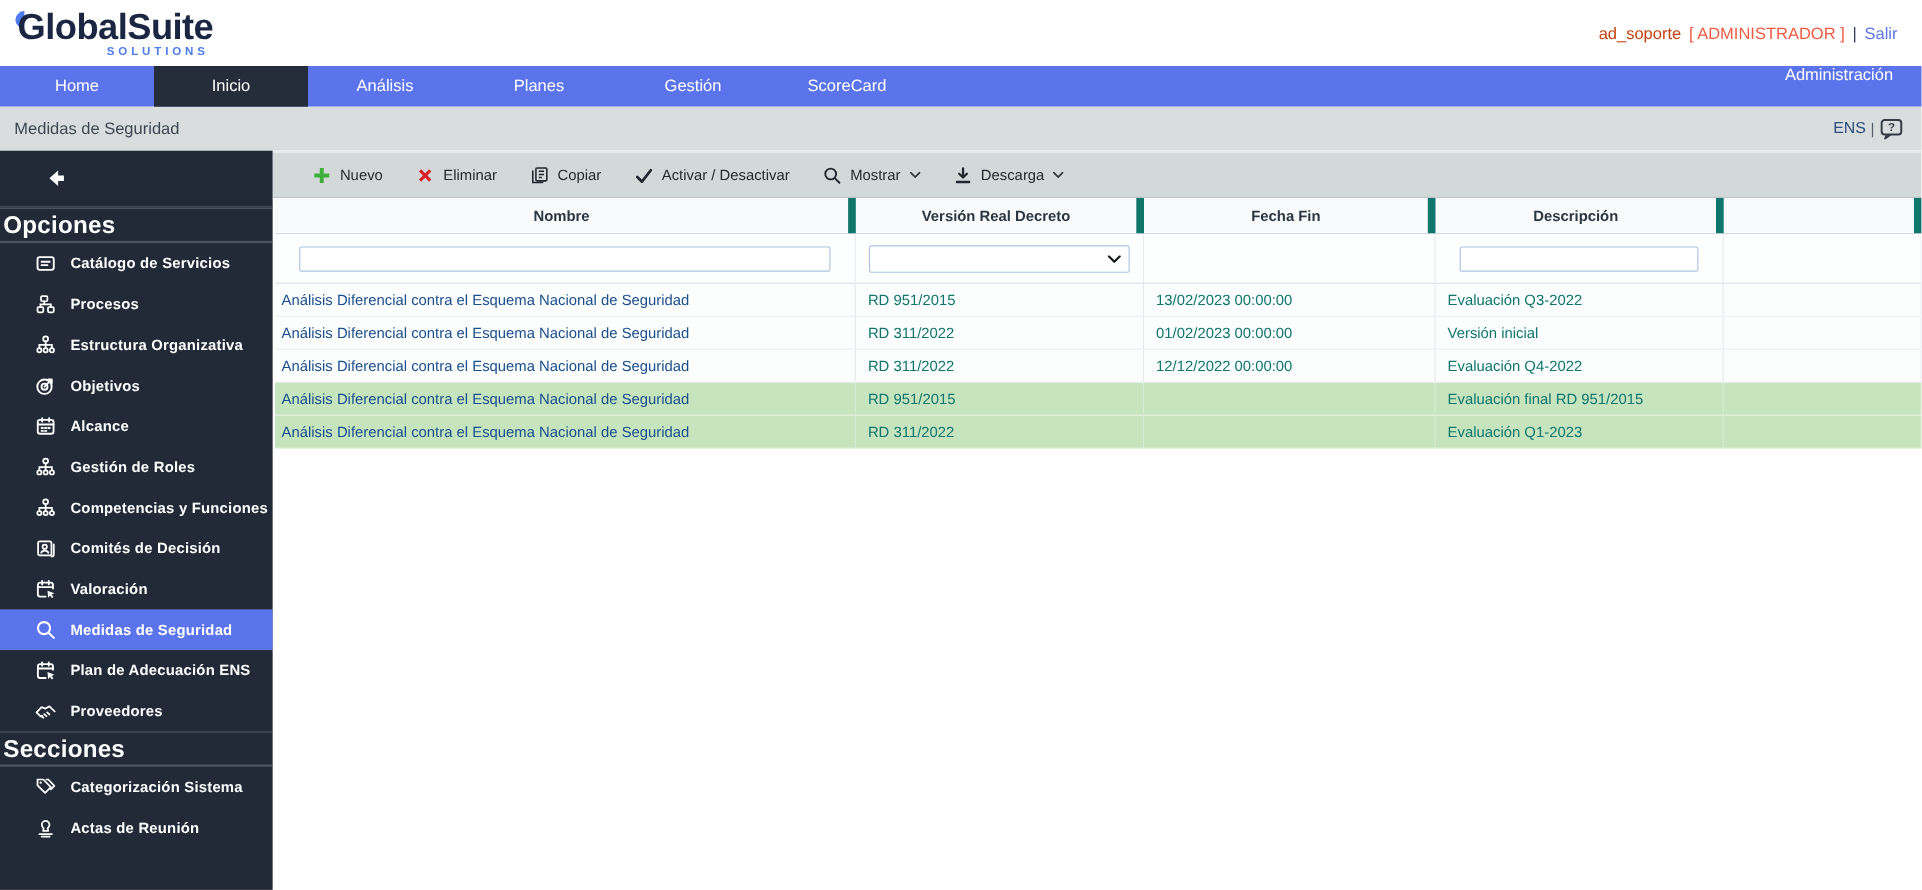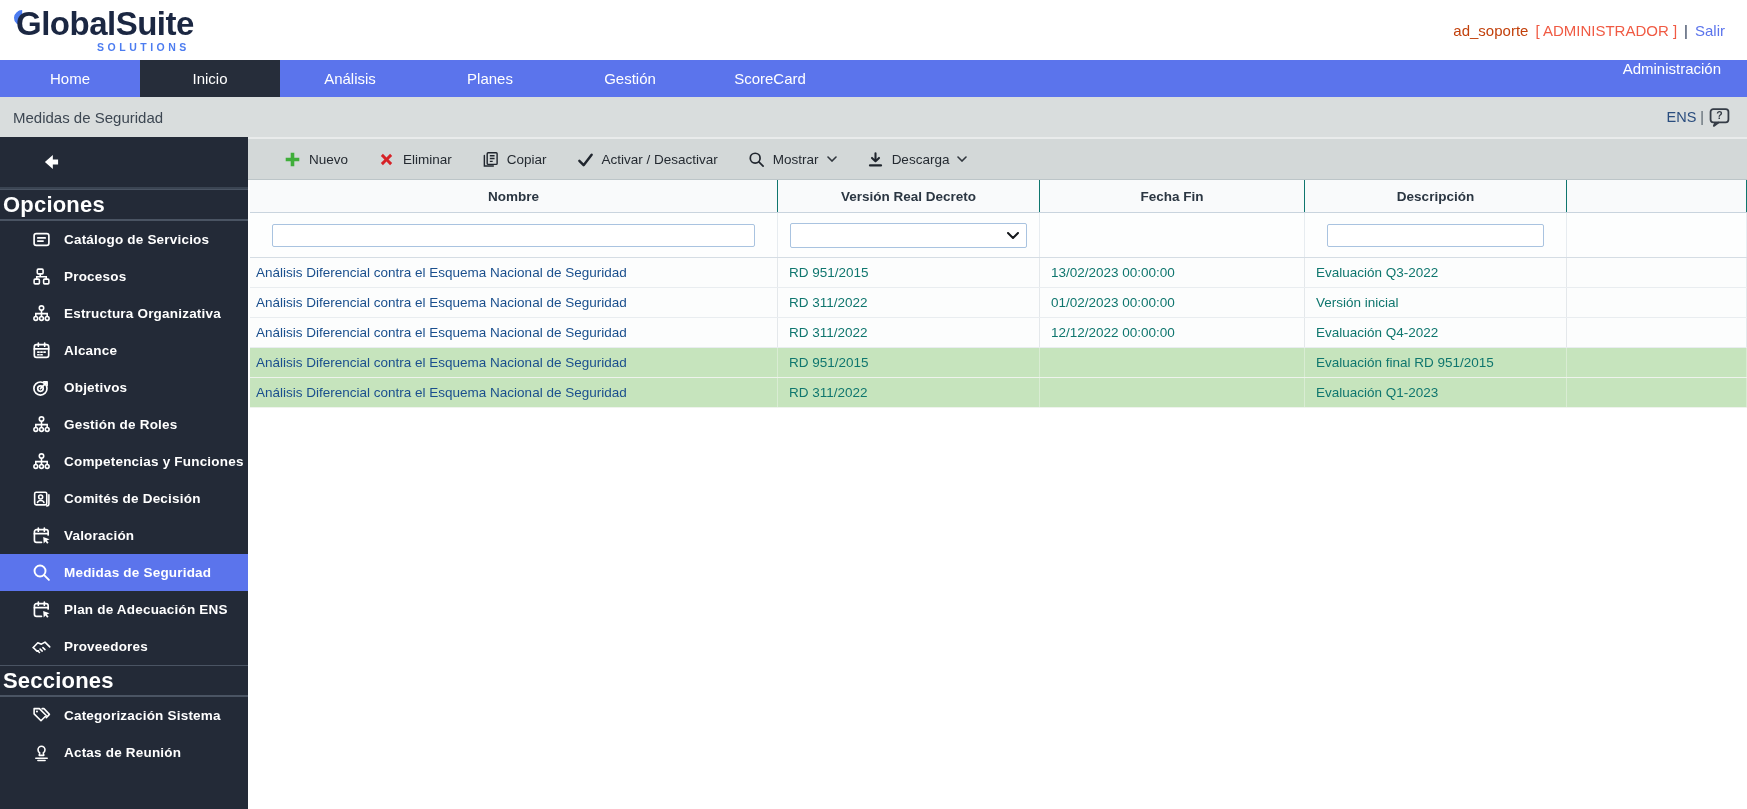--- a/index.html
+++ b/index.html
@@ -66,21 +66,21 @@
     padding-left:36px; gap:30px; flex-shrink:0; }
   .tb-btn { display:flex; align-items:center; gap:8px; font-size:13.5px;
     color:#242a31; font-weight:500; cursor:pointer; }
   .tb-btn .icon svg { width:17px; height:17px; display:block; }
   .tb-btn .tb-caret svg { width:10px; height:6px; display:block; }
 
   
   .grid { margin-left:2px; font-size:13.5px; }
   .g-header { display:flex; height:33px; background:#f9fafb; border-bottom:1px solid #c9d4de; }
   .gh-cell { display:flex; align-items:center; justify-content:center; font-weight:700;
-    color:#2b3642; border-right:1px solid #0f766e; cursor:pointer;text-align:right; }
+    color:#2b3642; border-right:7px solid #0f766e; cursor:pointer;text-align:right; }
   .g-filter { display:flex; height:45px; background:#fdfefe; border-bottom:1px solid #d5dde4; }
   .gf-cell { height:100%; display:flex; align-items:center; justify-content:center;
     border-right:1px solid #e7ecf0; }
   .flt-input { width:calc(100% - 44px); height:23px; border:1px solid #a9c3e0;
     border-radius:2px; outline:none; font-size:13px; padding:0 5px;
     font-family:"Liberation Sans", sans-serif; }
   .flt-select { width:calc(100% - 24px); height:25px; border:1px solid #a9c3e0;
     border-radius:2px; background:#fff; display:flex; align-items:center;
     justify-content:flex-end; padding-right:7px; cursor:pointer; }
   .flt-select svg { width:12px; height:7px; display:block; }
@@ -174,36 +174,36 @@
               <circle cx="9" cy="13.7" r="1.8"></circle>
               <circle cx="14.4" cy="13.7" r="1.8"></circle>
               <path d="M9 6v3.1M9 9.1H3.6v2.7M9 9.1h5.4v2.7M9 9.1v2.7" stroke-linecap="round"></path>
             </svg>
           </span>
           <span class="sb-label">Estructura Organizativa</span>
         </div>
         <div class="sb-item">
           <span class="icon ">
             <svg viewBox="0 0 18 18" fill="none" stroke="currentColor" stroke-width="1.6">
+              <circle cx="8" cy="10" r="6.2"></circle>
+              <circle cx="8" cy="10" r="2.6"></circle>
+              <path d="M8 10l6.3-6.3M14.3 3.7v3.1M14.3 3.7h-3.1" stroke-linecap="round" stroke-linejoin="round"></path>
+            </svg>
+          </span>
+          <span class="sb-label">Objetivos</span>
+        </div>
+        <div class="sb-item">
+          <span class="icon ">
+            <svg viewBox="0 0 18 18" fill="none" stroke="currentColor" stroke-width="1.6">
               <rect x="2.2" y="3.5" width="13.6" height="12" rx="2"></rect>
               <path d="M2.2 7.5h13.6M6 2v3M12 2v3" stroke-linecap="round"></path>
               <path d="M5.5 10.5h1.2M8.4 10.5h1.2M11.3 10.5h1.2M5.5 13h1.2M8.4 13h1.2" stroke-linecap="round"></path>
             </svg>
           </span>
           <span class="sb-label">Alcance</span>
-        </div>
-        <div class="sb-item">
-          <span class="icon ">
-            <svg viewBox="0 0 18 18" fill="none" stroke="currentColor" stroke-width="1.6">
-              <circle cx="8" cy="10" r="6.2"></circle>
-              <circle cx="8" cy="10" r="2.6"></circle>
-              <path d="M8 10l6.3-6.3M14.3 3.7v3.1M14.3 3.7h-3.1" stroke-linecap="round" stroke-linejoin="round"></path>
-            </svg>
-          </span>
-          <span class="sb-label">Objetivos</span>
         </div>
         <div class="sb-item">
           <span class="icon ">
             <svg viewBox="0 0 18 18" fill="none" stroke="currentColor" stroke-width="1.5">
               <circle cx="9" cy="3.9" r="2.1"></circle>
               <circle cx="3.6" cy="13.7" r="1.8"></circle>
               <circle cx="9" cy="13.7" r="1.8"></circle>
               <circle cx="14.4" cy="13.7" r="1.8"></circle>
               <path d="M9 6v3.1M9 9.1H3.6v2.7M9 9.1h5.4v2.7M9 9.1v2.7" stroke-linecap="round"></path>
             </svg>

